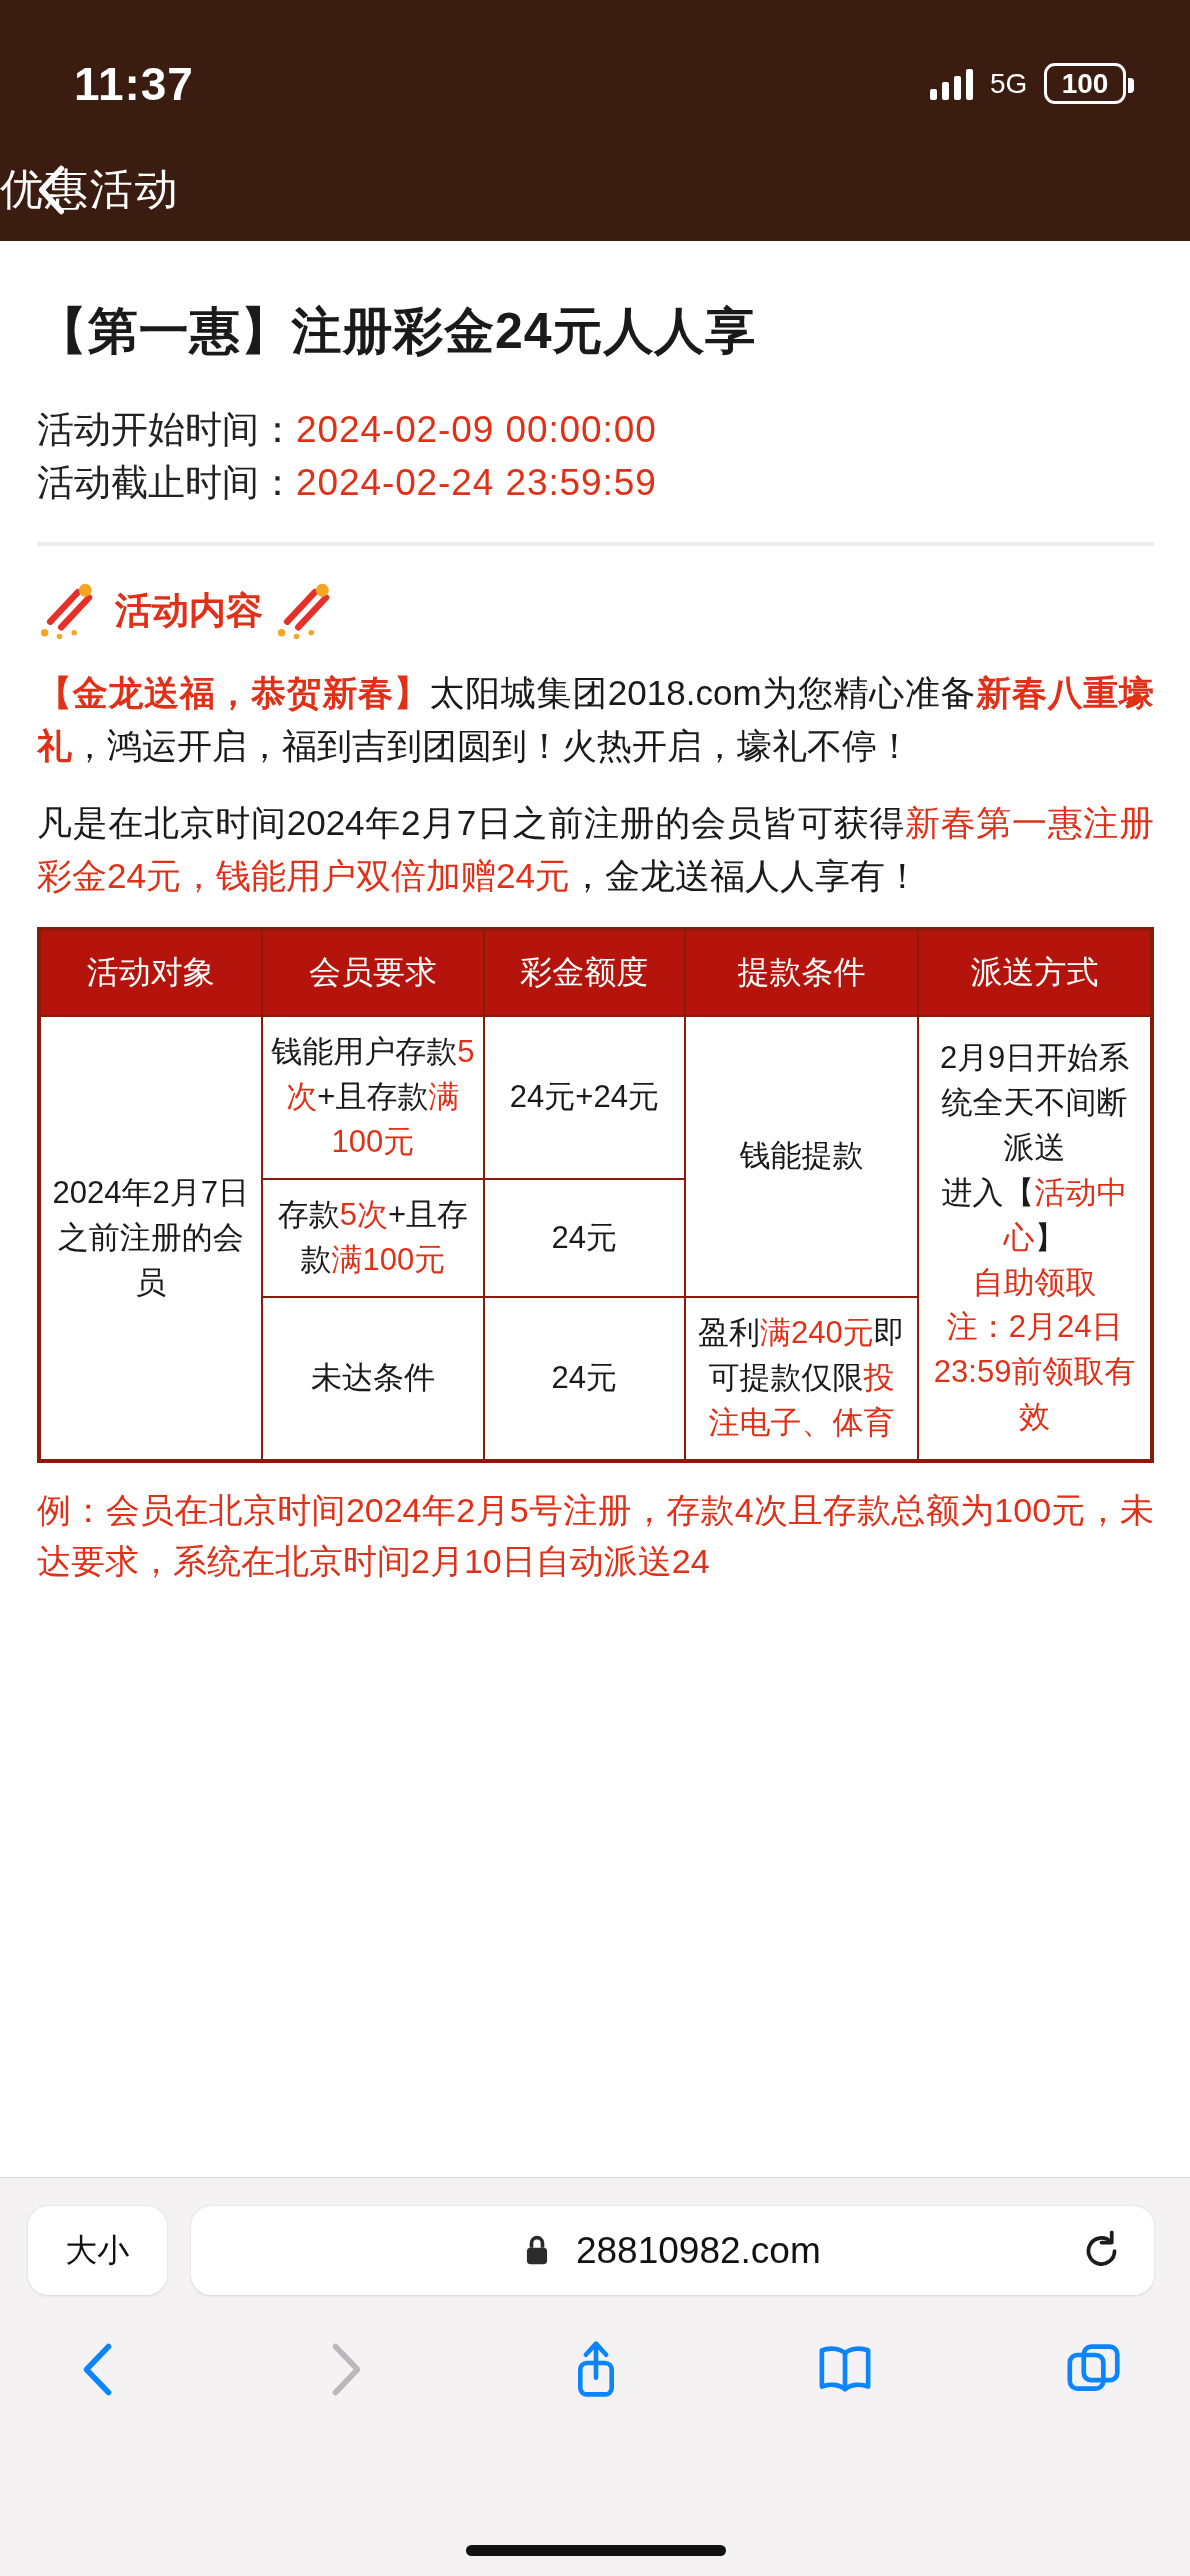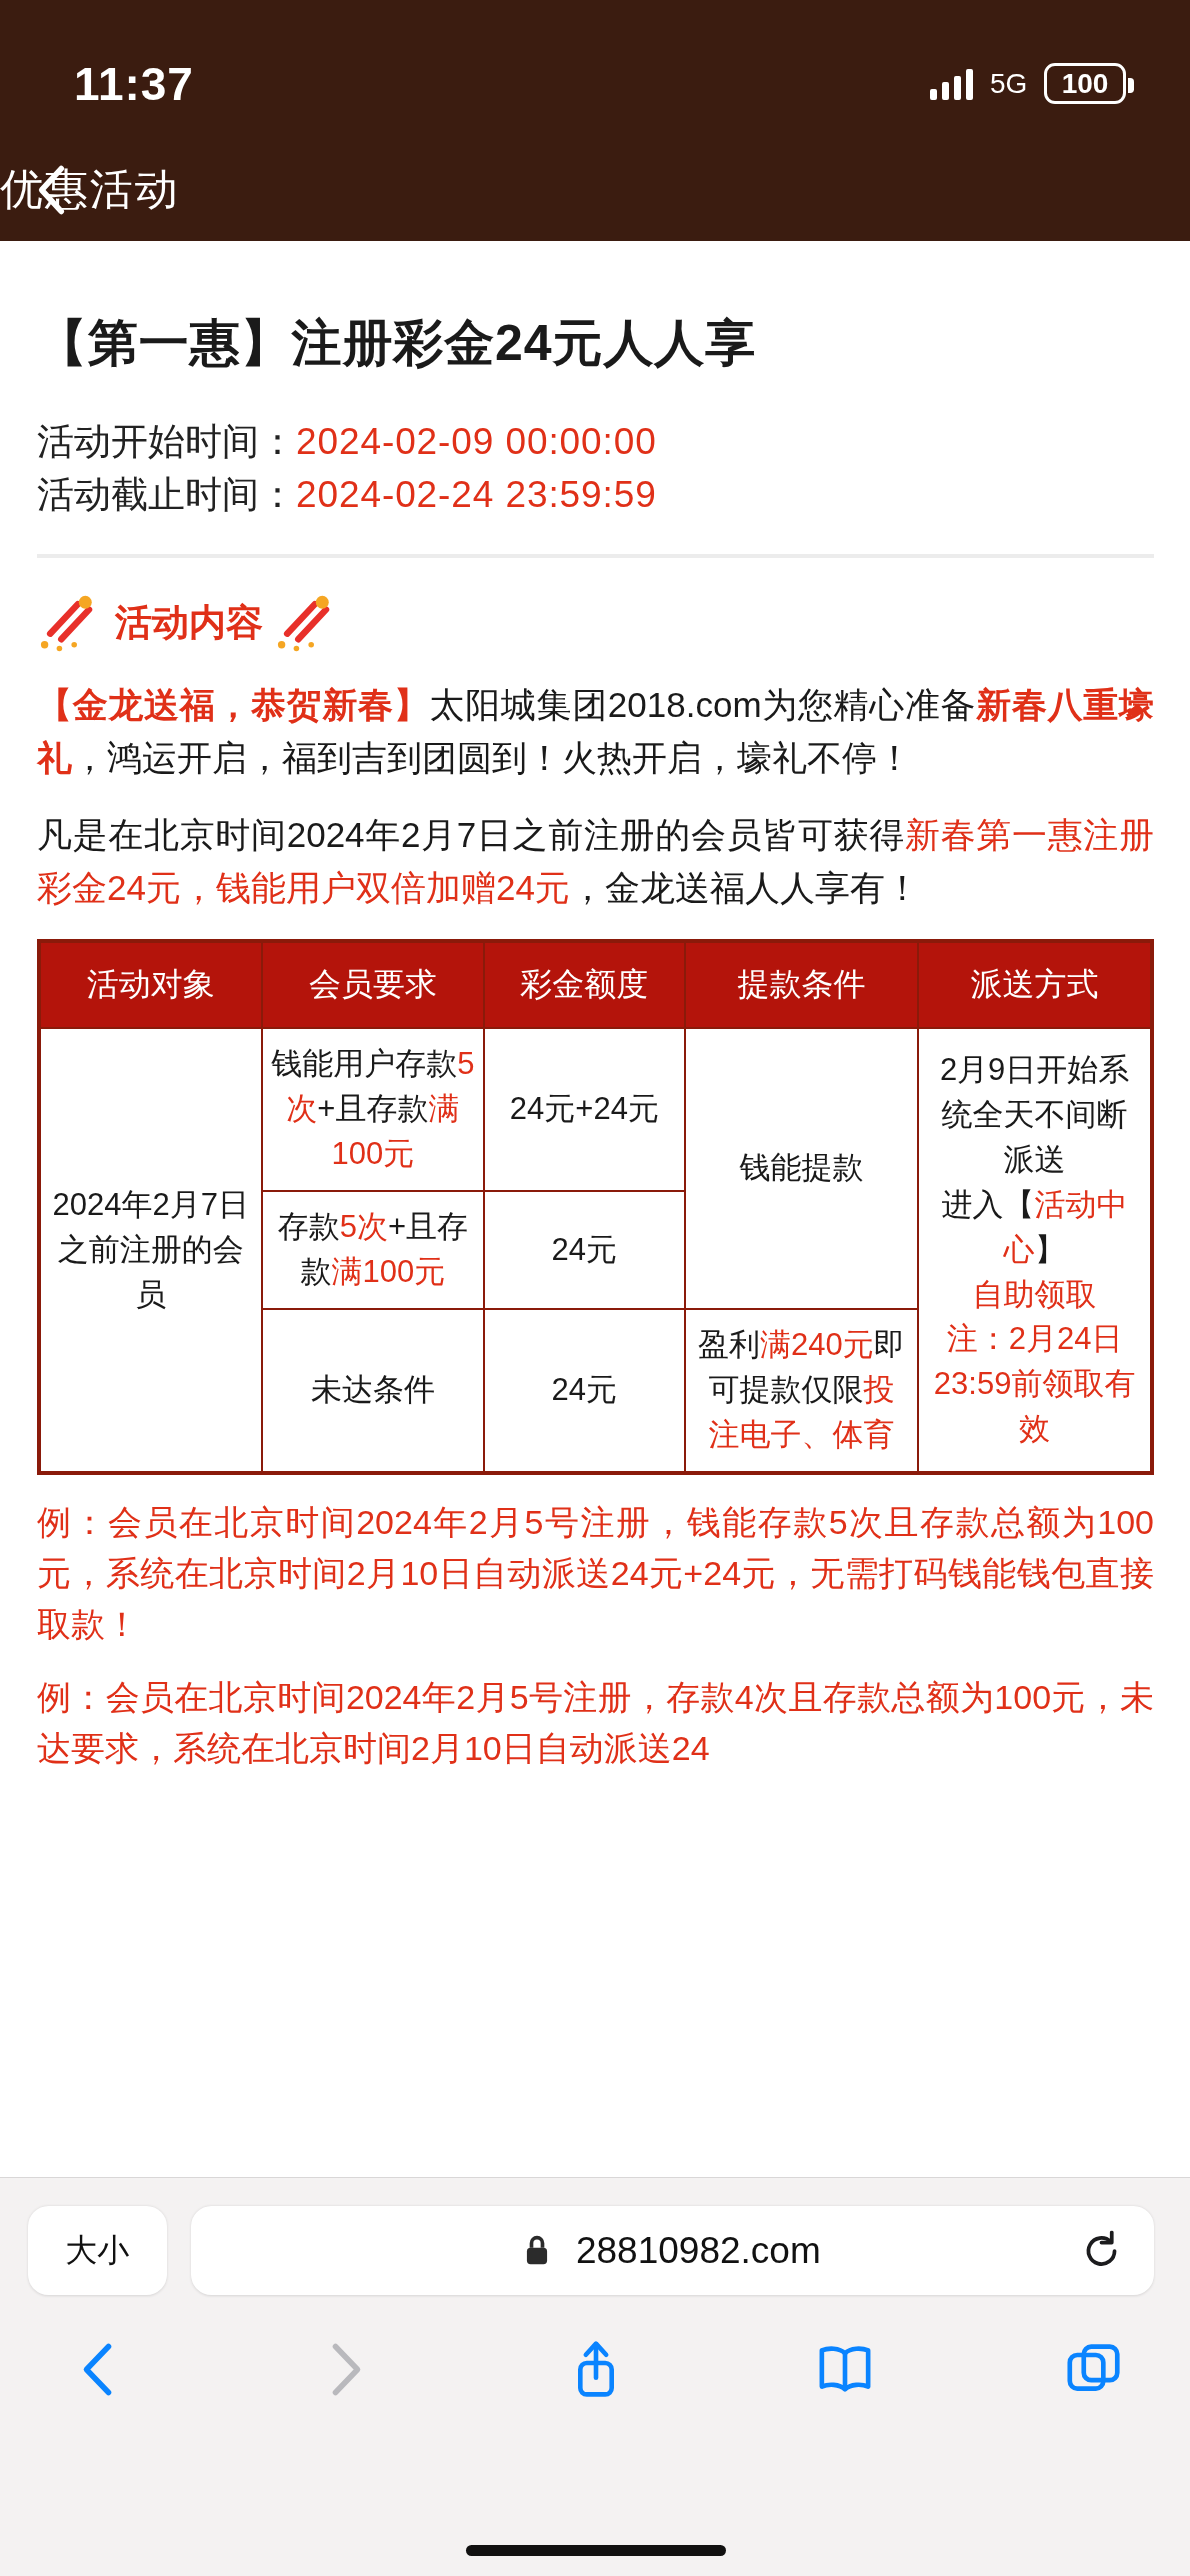--- a/index.html
+++ b/index.html
@@ -82,21 +82,21 @@
 
   
   .content {
     position: absolute;
     top: 241px;
     left: 0; right: 0;
     bottom: 399px;
     background: #ffffff;
     overflow: hidden;
   }
-  .page-pad { padding: 12px 37px; }
+  .page-pad { padding: 0 37px; }
 
   .promo-title {
     font-size: 50px;
     font-weight: 700;
     color: #1a1a1a;
     letter-spacing: 0.9px;
     padding-top: 57px;
   }
 
   .time-block {
@@ -359,21 +359,20 @@
         <tr>
           <td>未达条件</td>
           <td class="red">24元</td>
           <td>
             <span>盈利</span><span class="red">满240元</span><span>即可提款仅限</span><span class="red">投注电子、体育</span>
           </td>
         </tr>
       </tbody>
     </table>
 
-    <div class="example">例：会员在北京时间2024年2月5号注册，钱能存款5次且存款总额为100元，系统在北京时间2月10日自动派送24元+24元，无需打码钱能钱包直接取款！</div>
     <div class="example">例：会员在北京时间2024年2月5号注册，存款4次且存款总额为100元，未达要求，系统在北京时间2月10日自动派送24</div>
 
   </div>
 </div>
 
 <div class="browserbar">
   <div class="urlrow">
     <div class="size-chip">大小</div>
     <div class="urlbar">
       <svg class="lock" width="26" height="33" viewBox="0 0 28 36">

